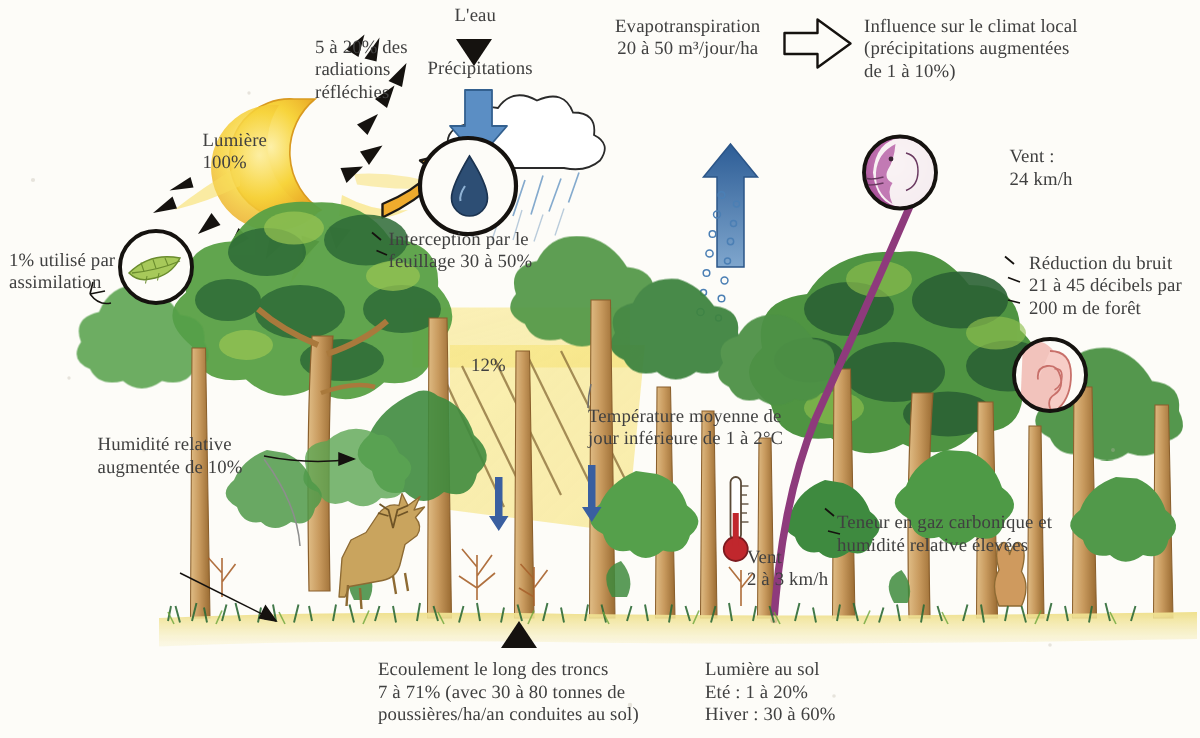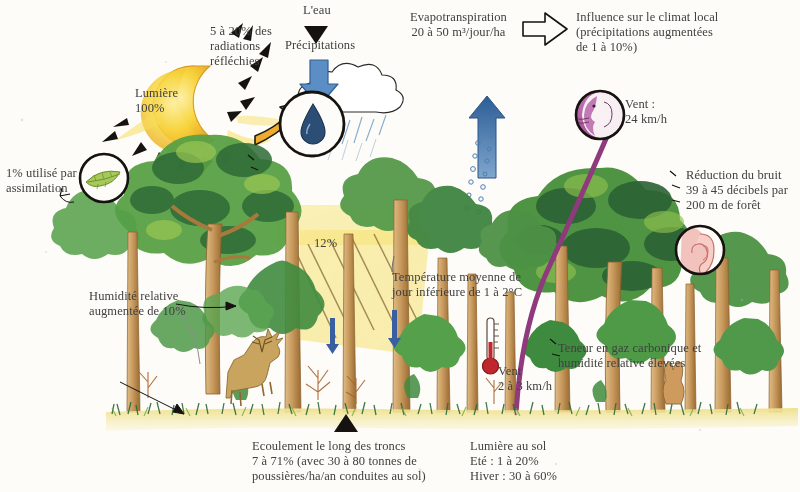--- a/index.html
+++ b/index.html
@@ -393,31 +393,33 @@
 réfléchies</div>
   <div class="lbl" style="left:135px;top:52px;margin-top:34px;">Lumière
 100%</div>
   <div class="lbl" style="left:303px;top:3px;">L'eau</div>
   <div class="lbl" style="left:285px;top:38px;">Précipitations</div>
   <div class="lbl" style="left:410px;top:10px;text-align:center;">Evapotranspiration
 20 à 50 m³/jour/ha</div>
   <div class="lbl" style="left:576px;top:10px;">Influence sur le climat local
 (précipitations augmentées
 de 1 à 10%)</div>
-  <div class="lbl" style="left:625px;top:97px;">Vent :
+  <div class="lbl" style="left:625px;top:97px;padding-left:48px;">Vent :
 24 km/h</div>
   <div class="lbl" style="left:6px;top:166px;">1% utilisé par
 assimilation</div>
+  <div class="lbl" style="left:259px;top:152px;">Interception par le
+feuillage 30 à 50%</div>
   <div class="lbl" style="left:686px;top:168px;">Réduction du bruit
-39 à 45 décibels par
+21 à 45 décibels par
 200 m de forêt</div>
   <div class="lbl" style="left:302px;top:236px;margin-left:12px;">12%</div>
   <div class="lbl" style="left:392px;top:270px;">Température moyenne de
 jour inférieure de 1 à 2°C</div>
-  <div class="lbl" style="left:65px;top:289px;margin-left:24px;">Humidité relative
+  <div class="lbl" style="left:65px;top:289px;">Humidité relative
 augmentée de 10%</div>
   <div class="lbl" style="left:558px;top:341px;">Teneur en gaz carbonique et
 humidité relative élevées</div>
   <div class="lbl" style="left:498px;top:364px;">Vent
 2 à 3 km/h</div>
   <div class="lbl" style="left:252px;top:439px;">Ecoulement le long des troncs
 7 à 71% (avec 30 à 80 tonnes de
 poussières/ha/an conduites au sol)</div>
   <div class="lbl" style="left:470px;top:439px;">Lumière au sol
 Eté : 1 à 20%

